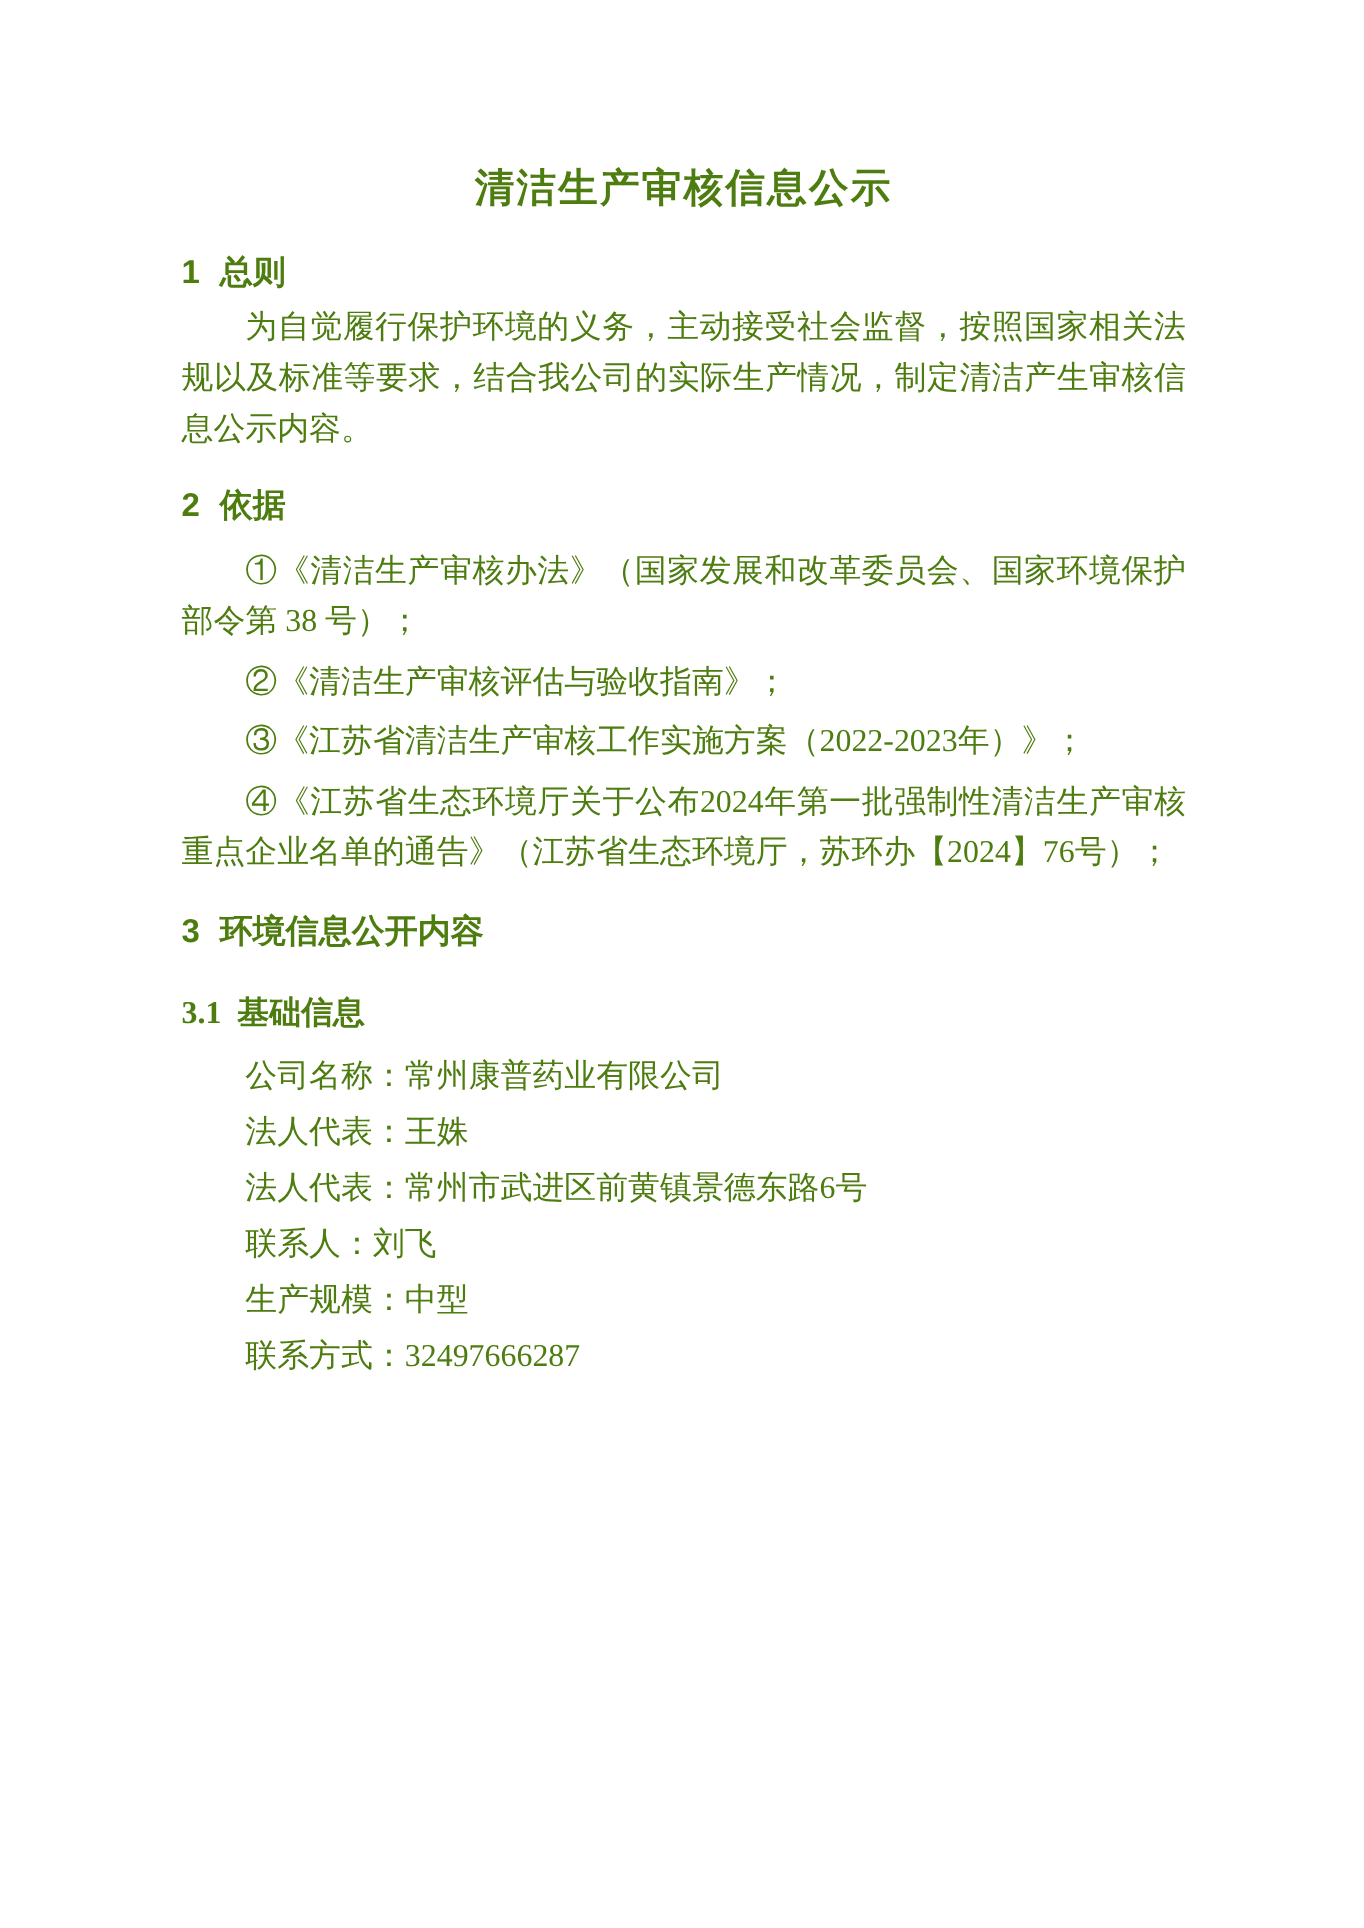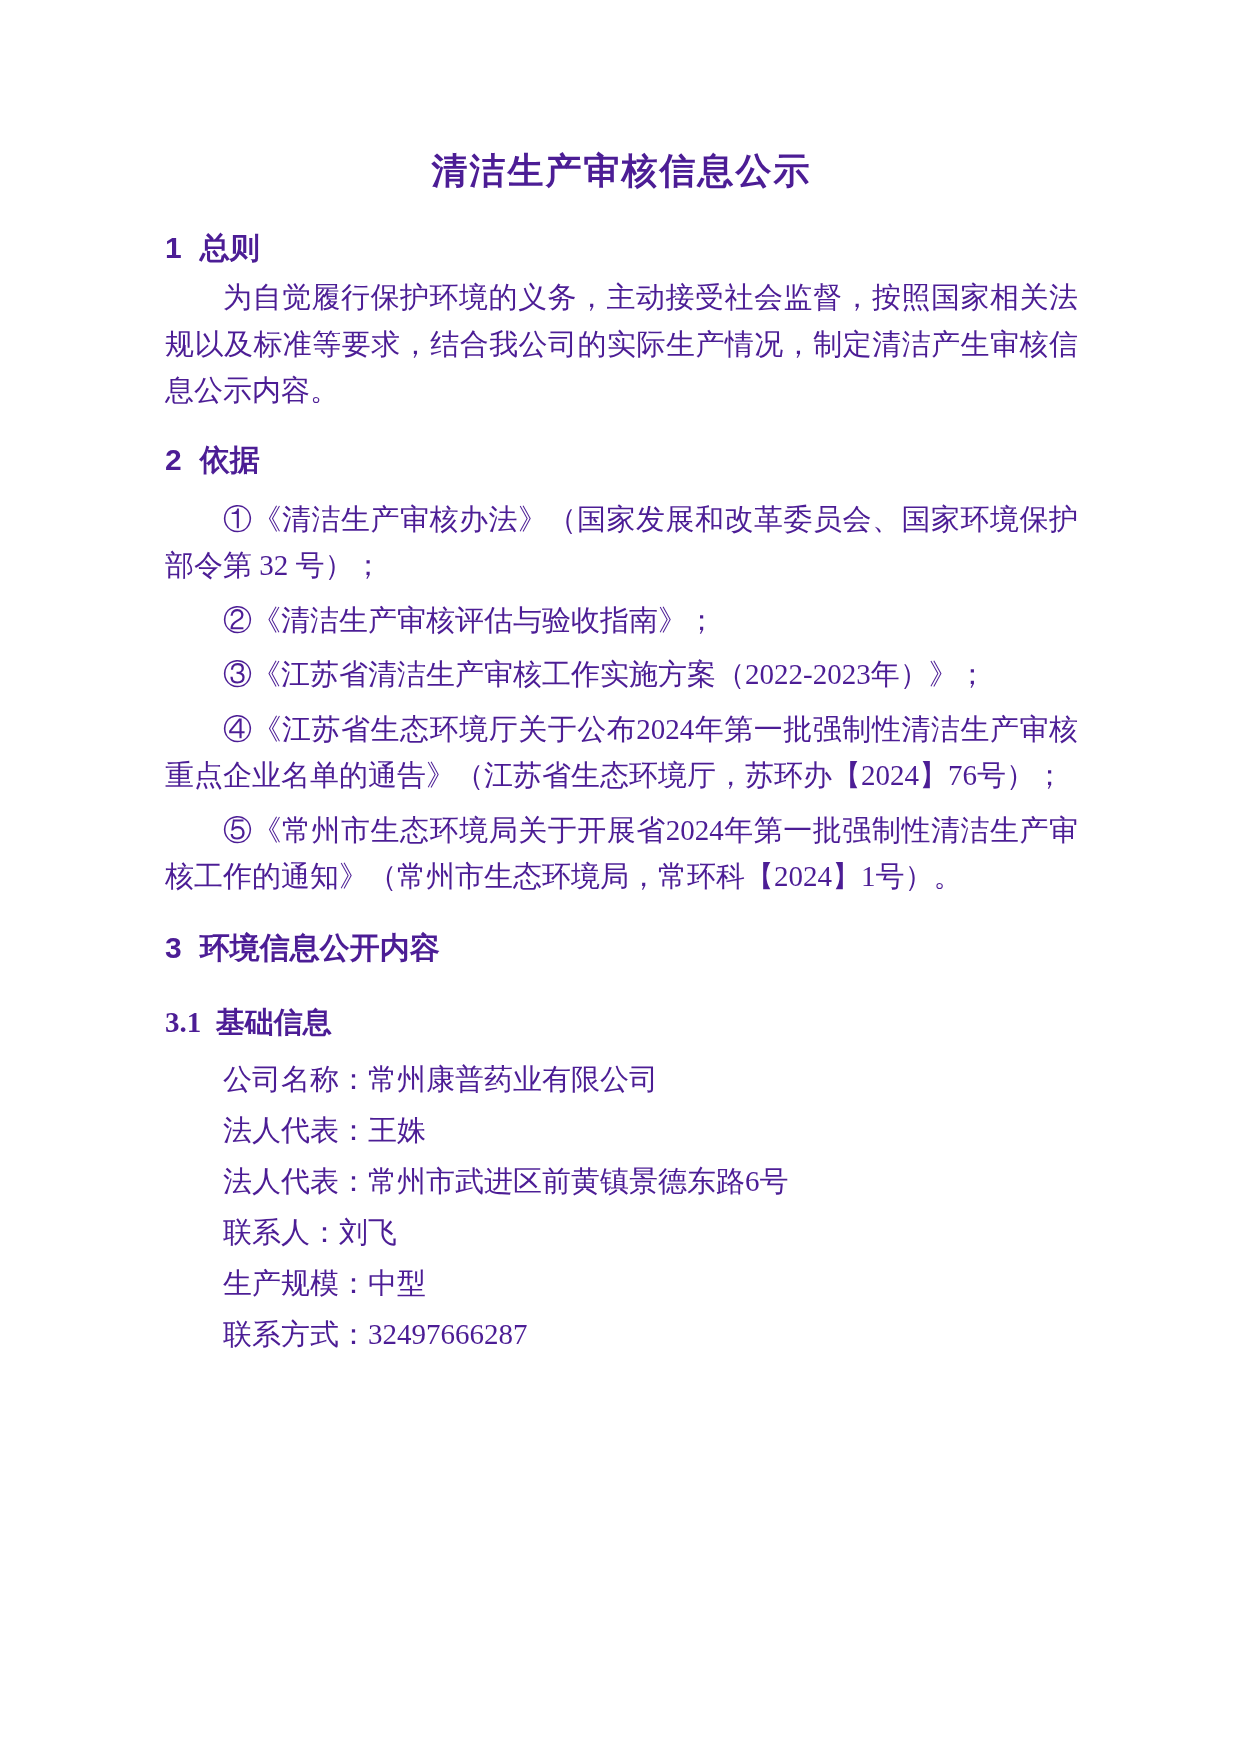--- a/index.html
+++ b/index.html
@@ -2,21 +2,21 @@
 <html><head>
 <meta charset="utf-8">
 <style>
   * { margin: 0; padding: 0; box-sizing: border-box; }
   html, body { background: #ffffff; }
   .page {
     position: relative;
     width: 1240px;
     height: 1753px;
     background: #ffffff;
-    color: #4c1d95;
+    color: #4d7c0f;
     font-family: "Liberation Serif", "DejaVu Serif", serif;
     overflow: hidden;
   }
   .content {
     position: absolute;
     left: 165px;
     top: 0;
     width: 913px;
   }
   .doc-title {
@@ -77,25 +77,24 @@
     <div class="doc-title">清洁生产审核信息公示</div>
 
     <div class="sec-heading heading-1">
       <span class="h-num">1</span><span class="h-text">总则</span>
     </div>
     <p class="body-para">为自觉履行保护环境的义务，主动接受社会监督，按照国家相关法规以及标准等要求，结合我公司的实际生产情况，制定清洁产生审核信息公示内容。</p>
 
     <div class="sec-heading heading-2">
       <span class="h-num">2</span><span class="h-text">依据</span>
     </div>
-    <p class="basis-item first">①《清洁生产审核办法》（国家发展和改革委员会、国家环境保护部令第 32 号）；</p>
+    <p class="basis-item first">①《清洁生产审核办法》（国家发展和改革委员会、国家环境保护部令第 38 号）；</p>
     <p class="basis-item">②《清洁生产审核评估与验收指南》；</p>
     <p class="basis-item">③《江苏省清洁生产审核工作实施方案（2022-2023年）》；</p>
     <p class="basis-item">④《江苏省生态环境厅关于公布2024年第一批强制性清洁生产审核重点企业名单的通告》（江苏省生态环境厅，苏环办【2024】76号）；</p>
-    <p class="basis-item">⑤《常州市生态环境局关于开展省2024年第一批强制性清洁生产审核工作的通知》（常州市生态环境局，常环科【2024】1号）。</p>
 
     <div class="sec-heading heading-3">
       <span class="h-num">3</span><span class="h-text">环境信息公开内容</span>
     </div>
 
     <div class="sub-heading">
       <span class="h-num">3.1</span><span class="h-text">基础信息</span>
     </div>
 
     <div class="info-block">

